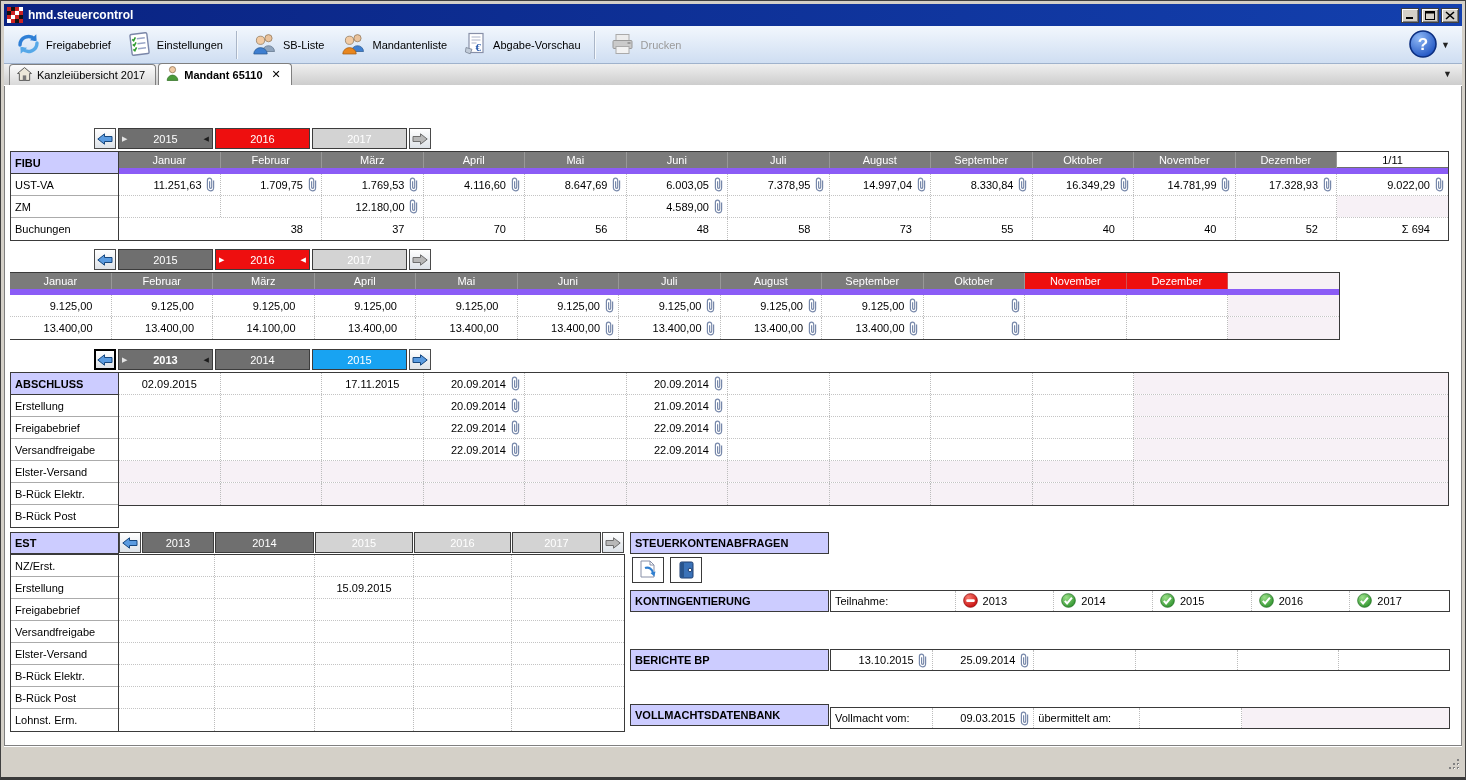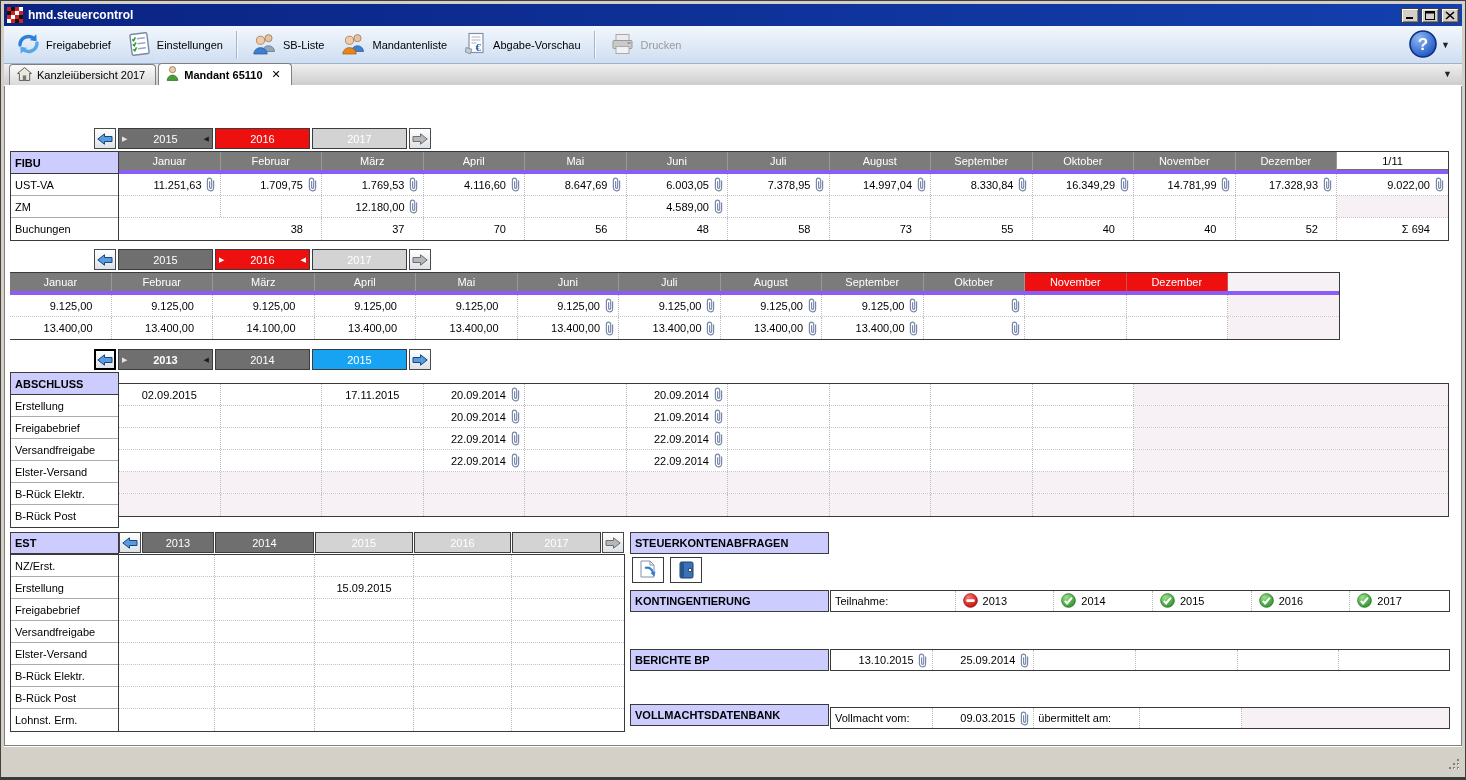--- a/index.html
+++ b/index.html
@@ -59,28 +59,28 @@
   .y-red { background:#ee0f0f; }
   .y-light { background:#d3d3d3; }
   .y-blue { background:#18a3f2; }
   .tri { font-size:7px; position:absolute; top:50%; transform:translateY(-52%); }
   .tri-l { left:3px; color:#d8d8d8; }
   .tri-r { right:3px; color:#1c1c1c; }
   .y-red .tri-l, .y-red .tri-r { color:#fff; }
   .y-dark .tri-l { color:#e4e4e4; }
 
   
-  .gridtable { display:flex; align-items:center; }
+  .gridtable { display:flex; align-items:flex-start; }
   .lblcol { background:#fff; border:1px solid #3a3a3a; }
   .lblhead { height:22px; background:#ccccff; border-bottom:1px solid #3a3a3a; font-weight:bold;
              display:flex; align-items:center; padding-left:4px; }
   .lblcell { height:22px; display:flex; align-items:center; padding-left:4px; border-bottom:1px solid #ababab; background:#fff; }
   .lblcell:last-child { border-bottom:none; }
   .dataarea { border:1px solid #3a3a3a; border-left:none; background:#fff; }
-  .hrow { display:flex; height:22px; border-bottom:4px solid #8b5cf6; }
+  .hrow { display:flex; height:22px; border-bottom:6px solid #8b5cf6; }
   .hcell { display:flex; align-items:center; justify-content:center; font-size:11px; }
   .h-gray { background:#7b7b7b; color:#fff; border-right:1px solid #989898; }
   .h-red { background:#ee0f0f; color:#fff; border-right:1px solid #d05050; }
   .h-white { background:#fff; color:#000; border-right:1px solid #6e6e6e; border-bottom:1px solid #6e6e6e; }
   .h-filler { background:#f6f1f5; }
   .hcell:last-child { border-right:none; }
   .drow { display:flex; height:22px; border-bottom:1px dotted #c4c4c4; }
   .drow:last-child { border-bottom:none; }
   .dcell { display:flex; align-items:center; border-right:1px dotted #bcbcbc; overflow:hidden; }
   .dcell:last-child { border-right:none; }

